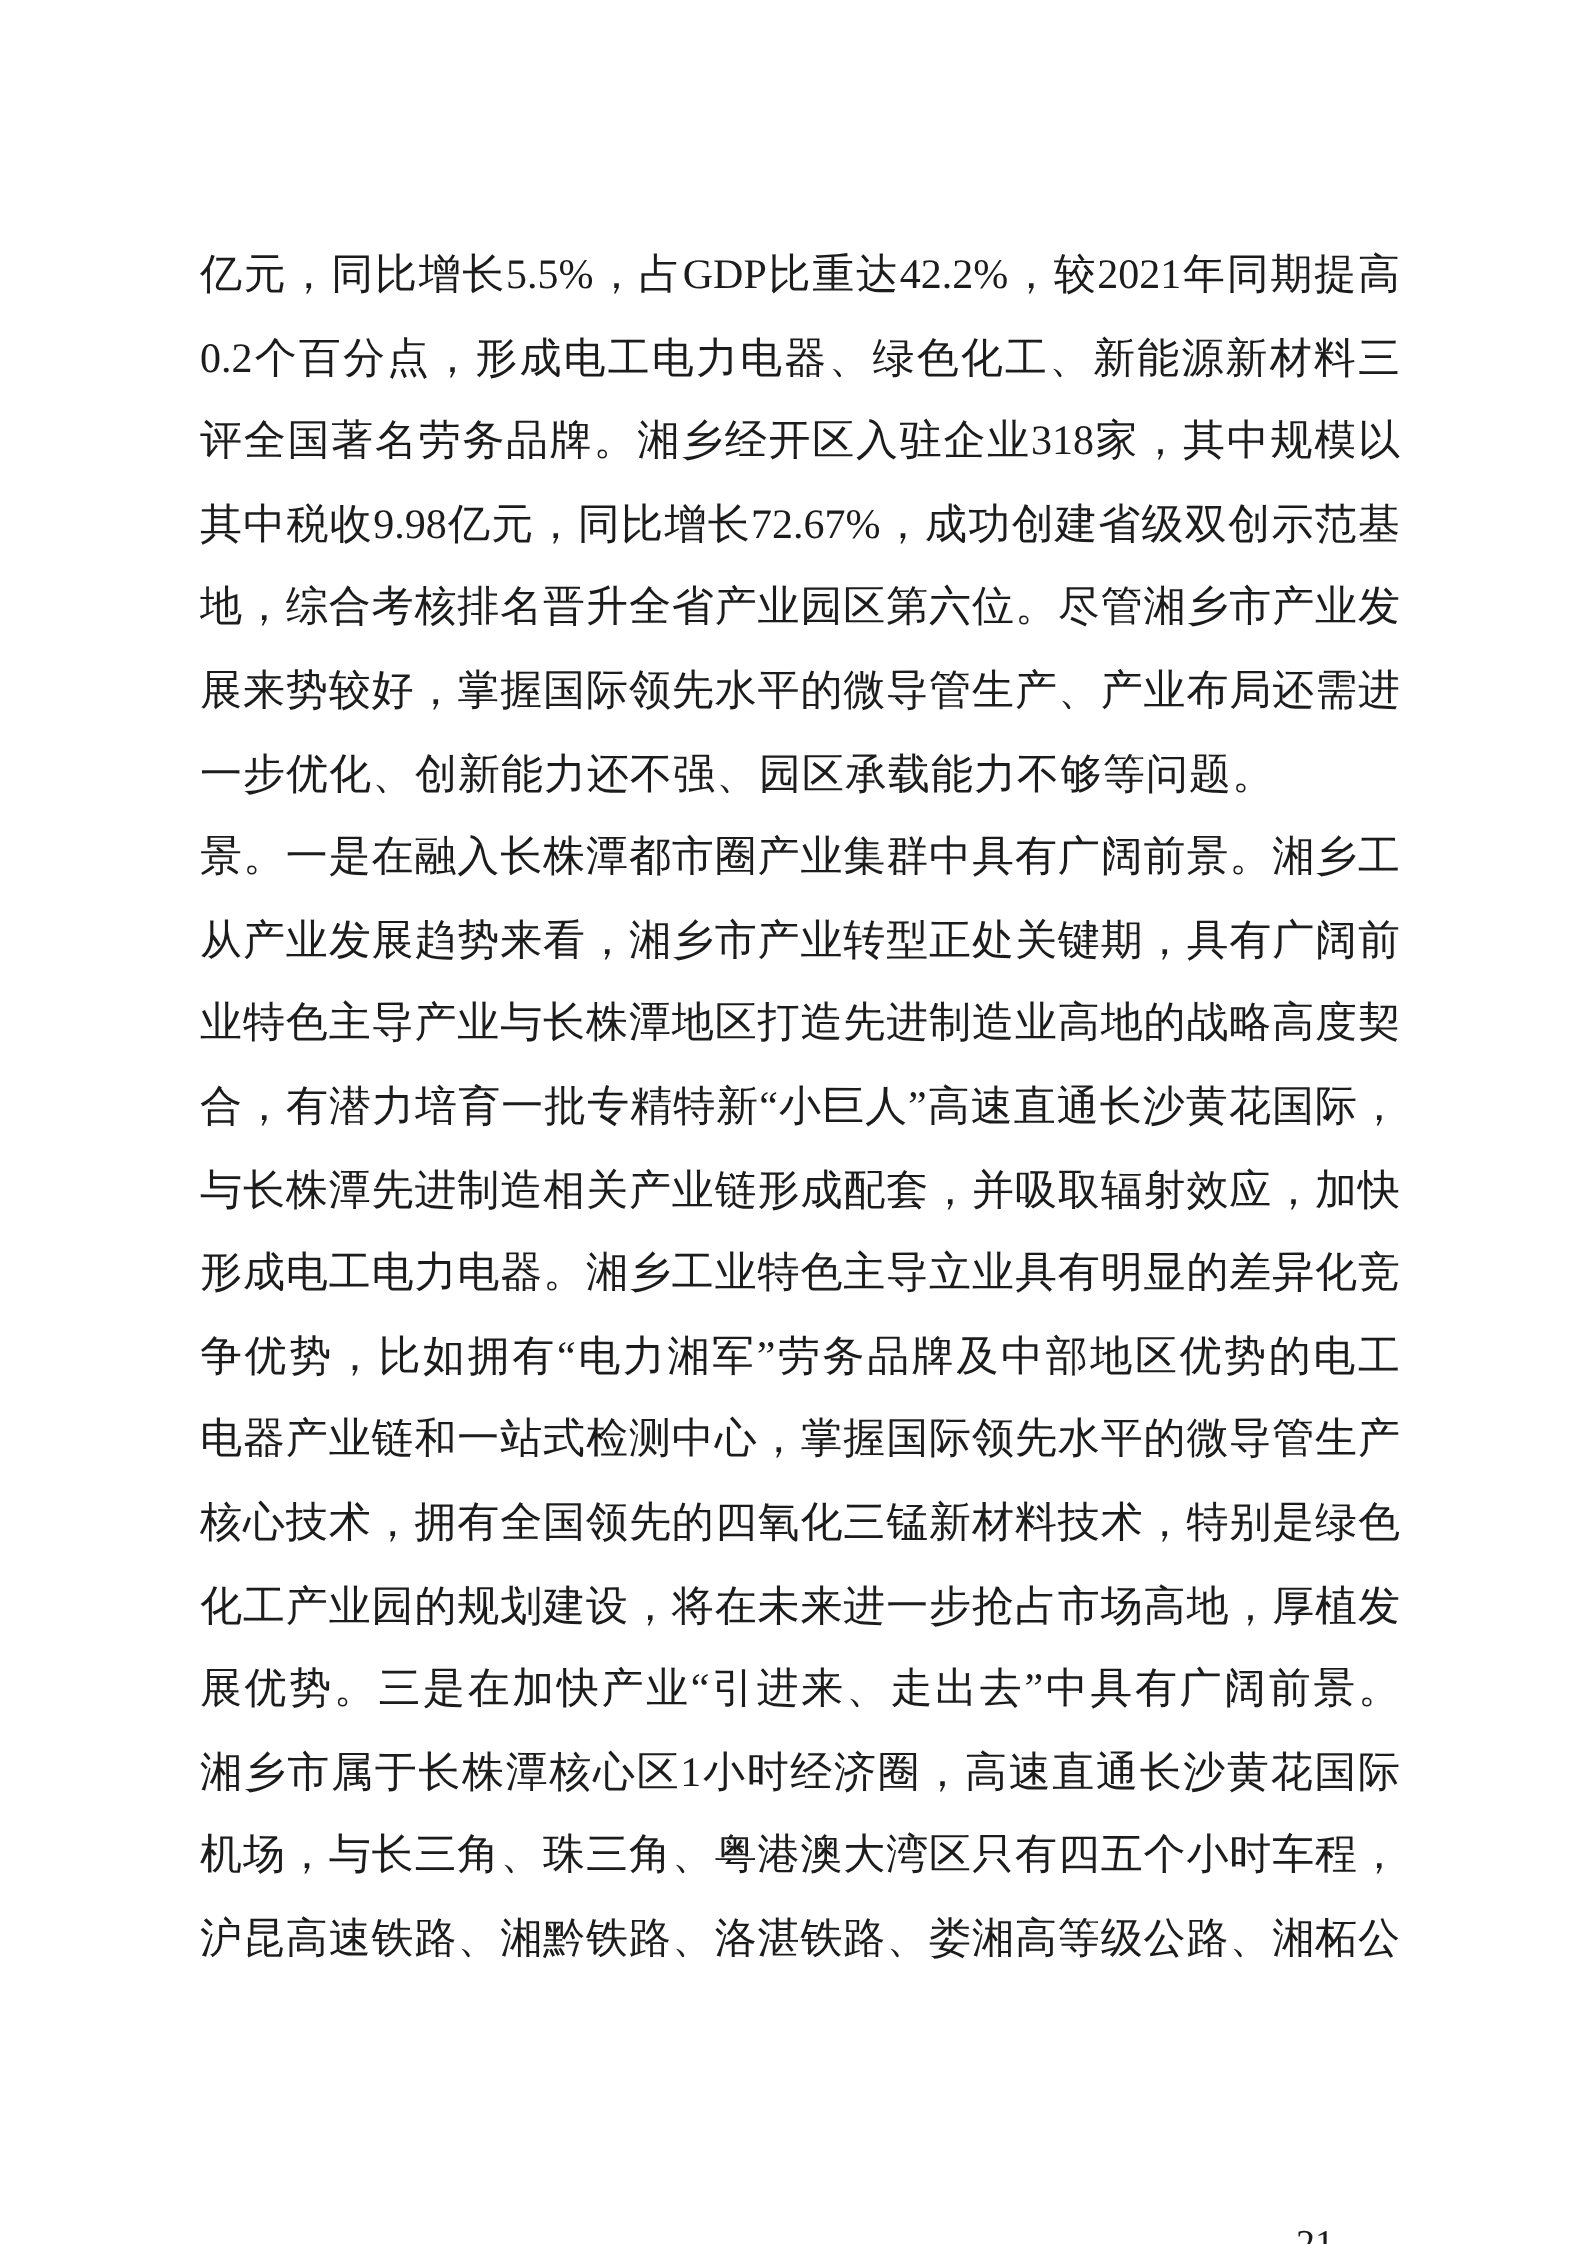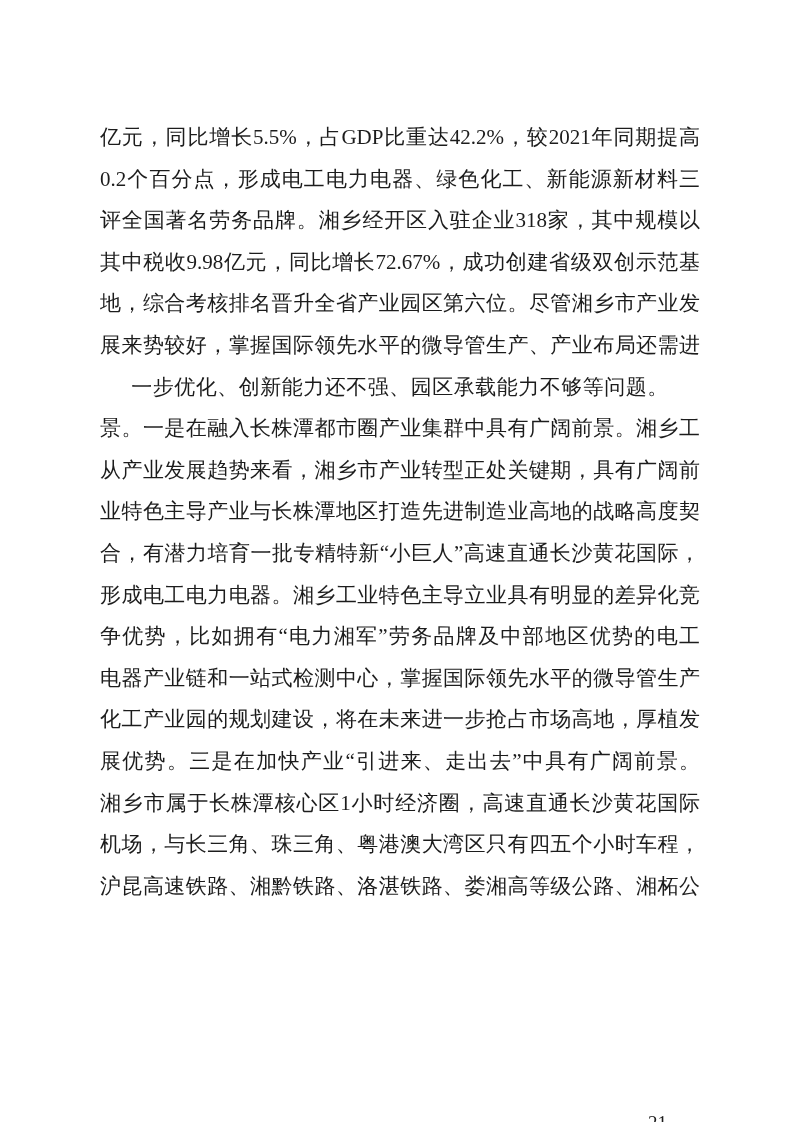--- a/index.html
+++ b/index.html
@@ -30,21 +30,21 @@
     white-space: nowrap;
     color: #1c1c1c;
   }
   .text-line.justified {
     white-space: normal;
     text-align: justify;
     text-align-last: justify;
     text-justify: inter-character;
   }
   .text-line.para-end {
-    text-align: center;
+    text-align: left;
     letter-spacing: 0.5px;
   }
   .page-number {
     position: absolute;
     left: 648px;
     top: 1112px;
     font-size: 19px;
     line-height: 22px;
     color: #1c1c1c;
     font-family: "Liberation Serif", "DejaVu Serif", serif;
@@ -59,23 +59,25 @@
       <div class="text-line justified">0.2个百分点，形成电工电力电器、绿色化工、新能源新材料三</div>
       <div class="text-line justified">评全国著名劳务品牌。湘乡经开区入驻企业318家，其中规模以</div>
       <div class="text-line justified">其中税收9.98亿元，同比增长72.67%，成功创建省级双创示范基</div>
       <div class="text-line justified">地，综合考核排名晋升全省产业园区第六位。尽管湘乡市产业发</div>
       <div class="text-line justified">展来势较好，掌握国际领先水平的微导管生产、产业布局还需进</div>
       <div class="text-line para-end">一步优化、创新能力还不强、园区承载能力不够等问题。</div>
       <div class="text-line justified">景。一是在融入长株潭都市圈产业集群中具有广阔前景。湘乡工</div>
       <div class="text-line justified">从产业发展趋势来看，湘乡市产业转型正处关键期，具有广阔前</div>
       <div class="text-line justified">业特色主导产业与长株潭地区打造先进制造业高地的战略高度契</div>
       <div class="text-line justified">合，有潜力培育一批专精特新“小巨人”高速直通长沙黄花国际，</div>
+      <div class="text-line justified">与长株潭先进制造相关产业链形成配套，并吸取辐射效应，加快</div>
       <div class="text-line justified">形成电工电力电器。湘乡工业特色主导立业具有明显的差异化竞</div>
       <div class="text-line justified">争优势，比如拥有“电力湘军”劳务品牌及中部地区优势的电工</div>
       <div class="text-line justified">电器产业链和一站式检测中心，掌握国际领先水平的微导管生产</div>
+      <div class="text-line justified">核心技术，拥有全国领先的四氧化三锰新材料技术，特别是绿色</div>
       <div class="text-line justified">化工产业园的规划建设，将在未来进一步抢占市场高地，厚植发</div>
       <div class="text-line justified">展优势。三是在加快产业“引进来、走出去”中具有广阔前景。</div>
       <div class="text-line justified">湘乡市属于长株潭核心区1小时经济圈，高速直通长沙黄花国际</div>
       <div class="text-line justified">机场，与长三角、珠三角、粤港澳大湾区只有四五个小时车程，</div>
       <div class="text-line justified">沪昆高速铁路、湘黔铁路、洛湛铁路、娄湘高等级公路、湘柘公</div>
     </div>
   <div class="page-number">21</div>
 </div>
 
 </body></html>

